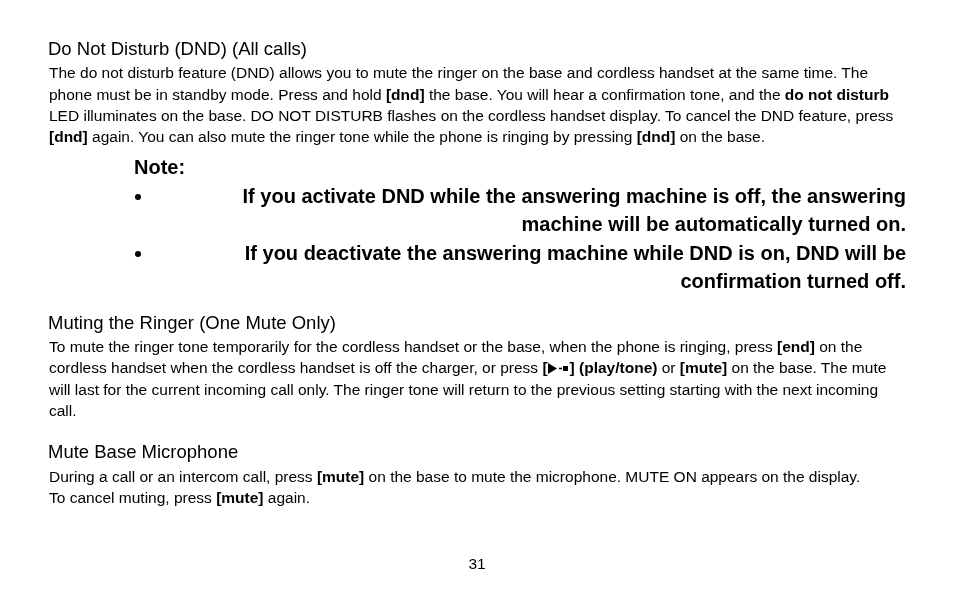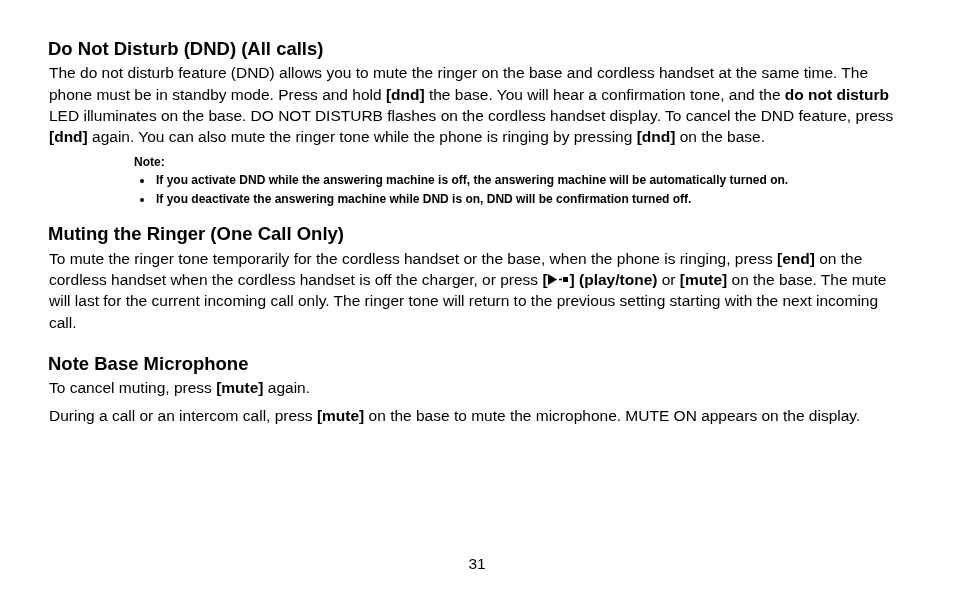--- a/index.html
+++ b/index.html
@@ -13,43 +13,44 @@
   }
   .page {
     box-sizing: border-box;
     padding: 38px 48px 0 48px;
     width: 100%;
     height: 100%;
     position: relative;
   }
   h2.section {
     font-size: 18.5px;
-    font-weight: bold;
+    font-weight: normal;
     margin: 0 0 2px 0;
     line-height: 1.2;
   }
   p.body {
     font-size: 15.5px;
     margin: 0 0 6px 1px;
     line-height: 1.38;
   }
   .spacer { height: 14px; }
   .note-block {
     margin-left: 86px;
-    font-size: 12px;
+    font-size: 20px;
     font-weight: bold;
     line-height: 1.38;
   }
   .note-label {
     margin: 0 0 2px 0;
   }
   .bullets {
     margin: 0;
     padding: 0 0 0 20px;
     list-style: disc;
+    text-align: right;
   }
   .bullets li {
     padding-left: 2px;
     margin-bottom: 2px;
   }
   .page-number {
     position: absolute;
     bottom: 36px;
     left: 0;
     right: 0;
@@ -77,33 +78,33 @@
   <div class="note-block">
     <p class="note-label">Note:</p>
     <ul class="bullets">
       <li>If you activate DND while the answering machine is off, the answering machine will be automatically turned on.</li>
       <li>If you deactivate the answering machine while DND is on, DND will be confirmation turned off.</li>
     </ul>
   </div>
 
   <div class="spacer"></div>
 
-  <h2 class="section">Muting the Ringer (One Call Only)</h2>
+  <h2 class="section">Muting the Ringer (One Mute Only)</h2>
   <p class="body">
     <span>To mute the ringer tone temporarily for the cordless handset or the base, when the phone is ringing, press </span><b>[end]</b><span> on the cordless handset when the cordless handset is off the charger, or press </span><b><span>[</span><svg class="ps-icon" width="22" height="11" viewBox="0 0 22 11">
           <polygon points="0,0 9,5.5 0,11" fill="#000"></polygon>
           <rect x="11" y="4.7" width="3" height="1.6" fill="#000"></rect>
           <rect x="15" y="3" width="5" height="5" fill="#000"></rect>
         </svg><span>] (play/tone)</span></b><span> or </span><b>[mute]</b><span> on the base. The mute will last for the current incoming call only. The ringer tone will return to the previous setting starting with the next incoming call.</span>
   </p>
 
   <div class="spacer"></div>
 
-  <h2 class="section">Note Base Microphone</h2>
+  <h2 class="section">Mute Base Microphone</h2>
+  <p class="body" style="margin-bottom:0">
+    <span>During a call or an intercom call, press </span><b>[mute]</b><span> on the base to mute the microphone. MUTE ON appears on the display.</span>
+  </p>
   <p class="body">
     <span>To cancel muting, press </span><b>[mute]</b><span> again.</span>
-  </p>
-  <p class="body" style="margin-bottom:0">
-    <span>During a call or an intercom call, press </span><b>[mute]</b><span> on the base to mute the microphone. MUTE ON appears on the display.</span>
   </p>
 
   <div class="page-number">31</div>
 </div>
 
 </body></html>

